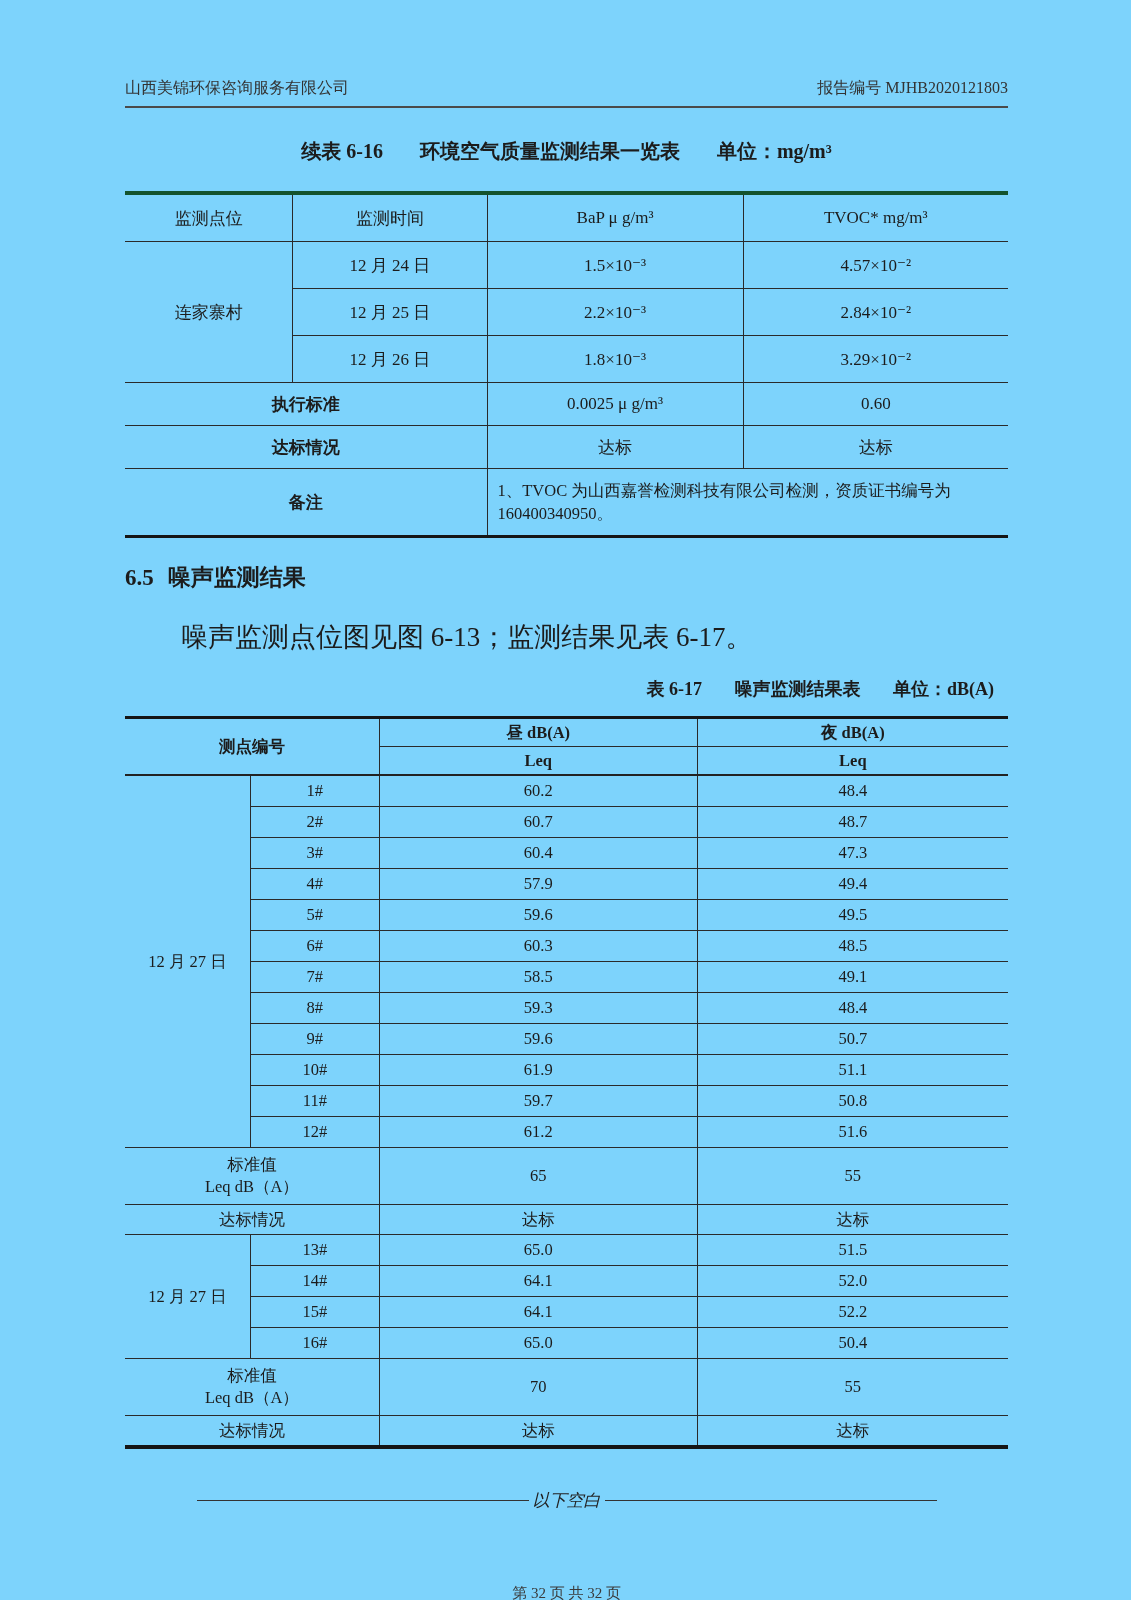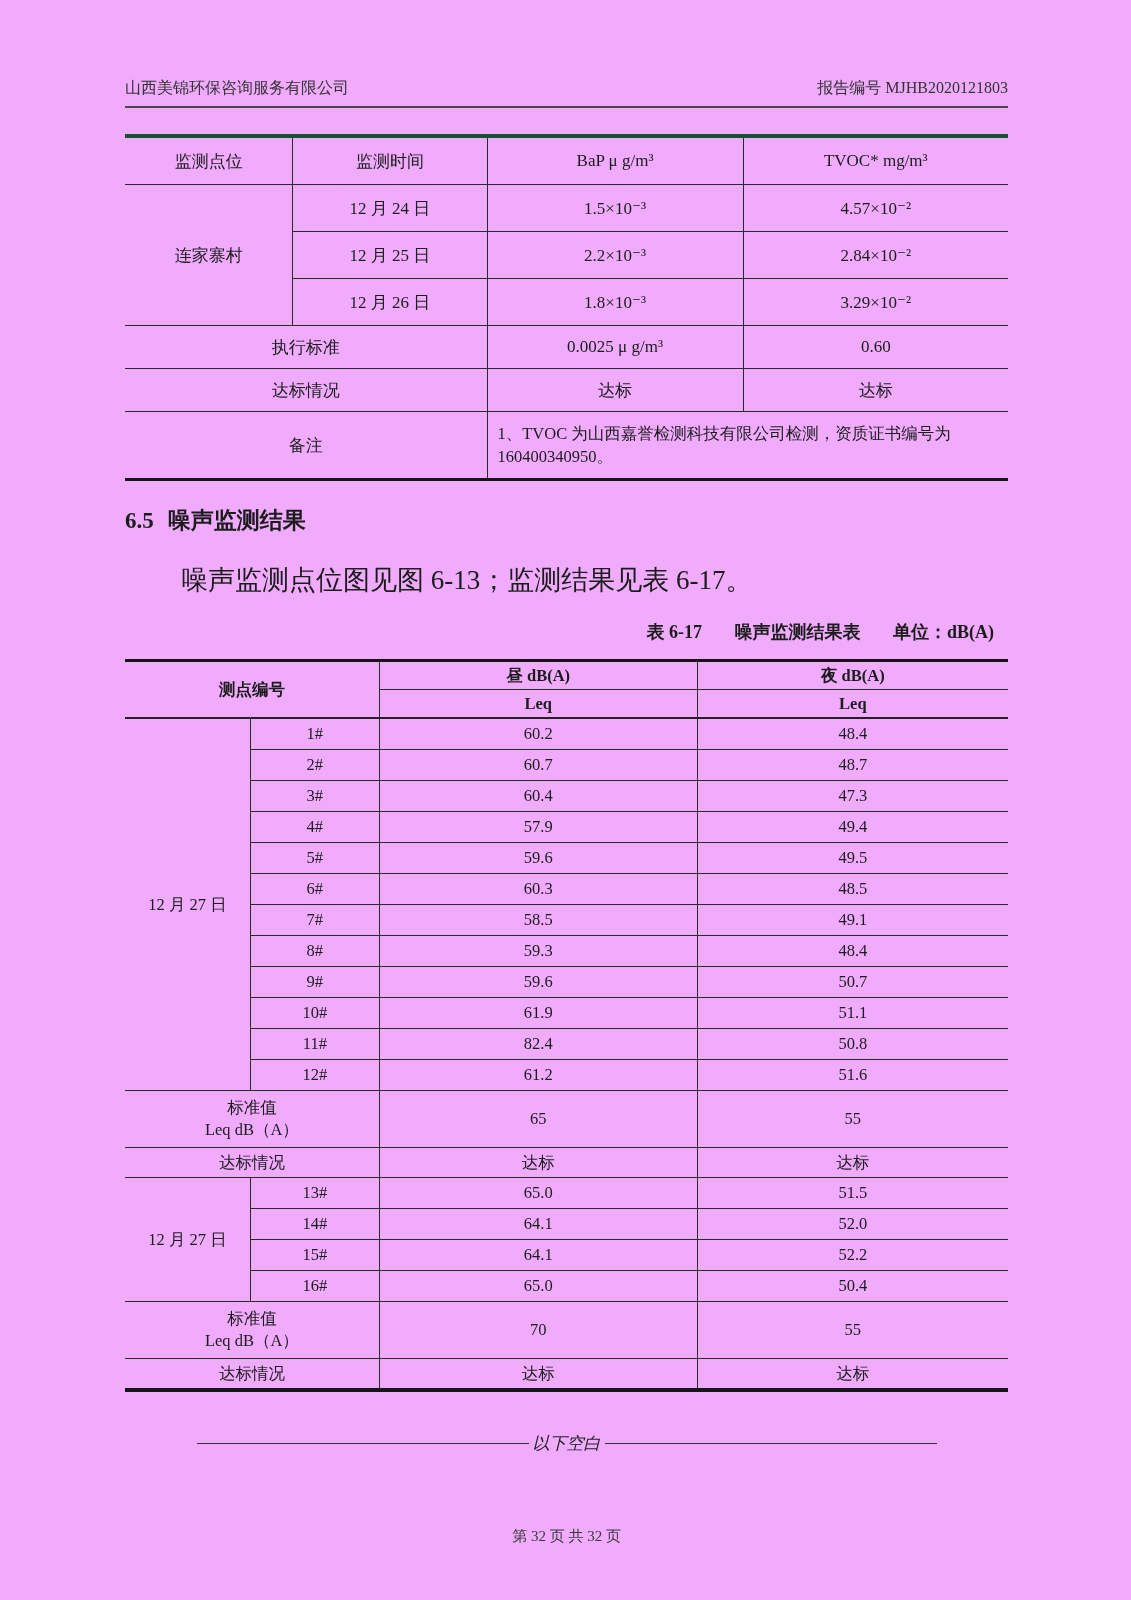--- a/index.html
+++ b/index.html
@@ -1,38 +1,38 @@
 <!DOCTYPE html>
 <html><head>
 <meta charset="utf-8">
 <style>
   html,body { margin:0; padding:0; background:#888; }
   .page {
-    width:1131px; height:1600px; margin:0 auto; background:#f0abfc;
+    width:1131px; height:1600px; margin:0 auto; background:#7dd3fc;
     font-family:"Liberation Serif","DejaVu Serif",serif; color:#1c1c1c;
     box-sizing:border-box; padding:78px 123px 0 125px; position:relative;
     overflow:hidden;
   }
   
   .doc-header {
     display:flex; justify-content:space-between; align-items:flex-end;
     font-size:16px; color:#333; padding-bottom:7px; border-bottom:2px solid #4a4a4a;
   }
   
   .tbl-title { text-align:center; font-weight:bold; margin-top:30px; font-size:20px; }
   .tbl-title .seg { display:inline-block; margin:0 16px; }
   .tbl-title2 { text-align:right; font-weight:bold; margin-top:22px; font-size:18px; }
   .tbl-title2 .seg { display:inline-block; margin:0 14px; }
   
   table { border-collapse:collapse; width:100%; table-layout:fixed; text-align:center; }
   td { padding:0 4px; vertical-align:middle; }
   .t1 { margin-top:26px; font-size:17px; border-top:4px solid #14532d; border-bottom:3px solid #151515; }
   .t1 td { border-bottom:1px solid #2a2a2a; border-right:1px solid #2a2a2a; height:46px; }
   .t1 td.last { border-right:none; }
-  .t1 .lbl { font-weight:normal;margin-top:25px; }
+  .t1 .lbl { font-weight:bold;margin-top:25px; }
   .t1 tr.std td, .t1 tr.comp td { height:42px; }
   .t1 tr.remark td { height:58px; }
   .t1 td.remark-text { text-align:left; padding:4px 10px; line-height:1.4; font-size:16.5px; }
   .t2 { margin-top:15px; font-size:16.5px; border-top:3px solid #151515; border-bottom:4px solid #151515; }
   .t2 td { border-bottom:1px solid #2a2a2a; border-right:1px solid #2a2a2a; height:30px; }
   .t2 td.last { border-right:none; }
   .t2 tr.hd td { font-weight:bold; height:27px; }
   .t2 td.hdr-sep { border-bottom:2px solid #222; }
   .t2 tr.std td { height:56px; }
   .t2 tr.comp td { height:29px; }
@@ -50,20 +50,25 @@
 </head>
 <body>
 
 <div class="page">
 
   <div class="doc-header">
     <span>山西美锦环保咨询服务有限公司</span>
     <span>报告编号 MJHB2020121803</span>
   </div>
 
+  <div class="tbl-title">
+    <span class="seg">续表 6-16</span>
+    <span class="seg">环境空气质量监测结果一览表</span>
+    <span class="seg">单位：mg/m³</span>
+  </div>
 
   <table class="t1">
     <colgroup>
       <col style="width:19%">
         <col style="width:22%">
         <col style="width:29%">
         <col style="width:30%">
     </colgroup>
     <tbody>
       <tr class="hd">
@@ -181,21 +186,21 @@
         <td>59.6</td>
         <td class="last">50.7</td>
       </tr>
       <tr>
         <td>10#</td>
         <td>61.9</td>
         <td class="last">51.1</td>
       </tr>
       <tr>
         <td>11#</td>
-        <td>82.4</td>
+        <td>59.7</td>
         <td class="last">50.8</td>
       </tr>
       <tr>
         <td>12#</td>
         <td>61.2</td>
         <td class="last">51.6</td>
       </tr>
 
       <tr class="std">
         <td colspan="2">

